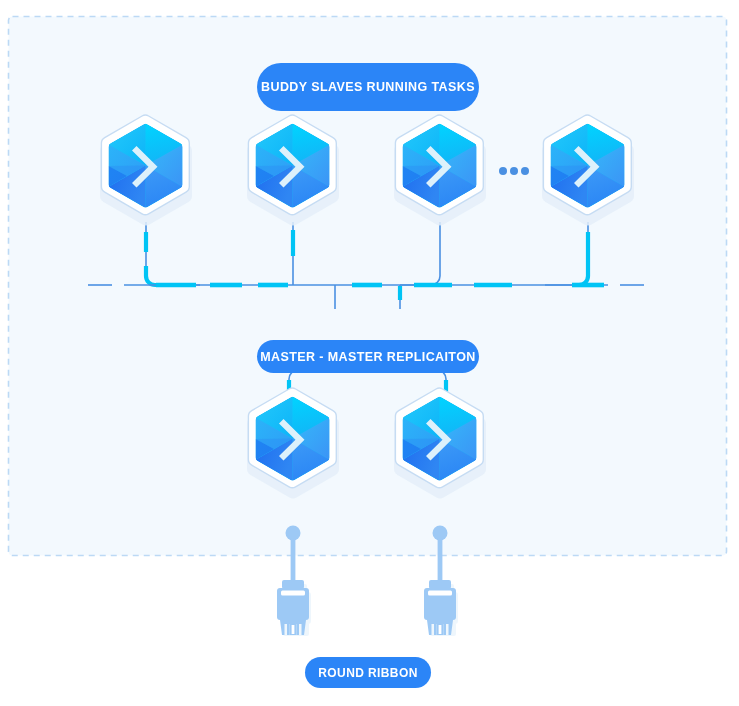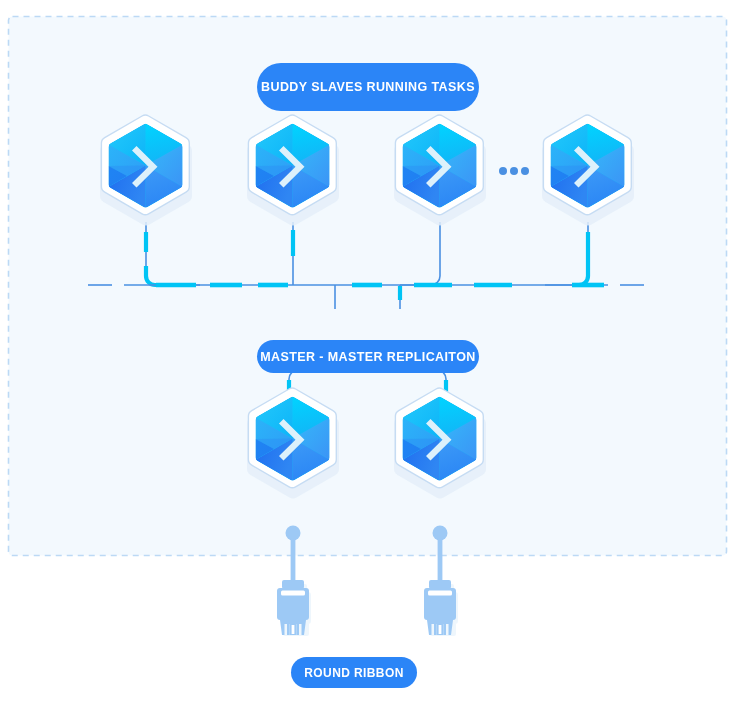--- a/index.html
+++ b/index.html
@@ -46,21 +46,21 @@
   }
   #badge-master {
     left: 257px;
     top: 309px;
     width: 222px;
     height: 33px;
     font-size: 12.5px;
     margin-top: 31px;
   }
   #badge-ribbon {
-    left: 291px;
+    left: 305px;
     top: 657px;
     width: 126px;
     height: 31px;
     font-size: 12px;
   }
 </style>
 </head>
 <body>
 
 <div id="canvas">

